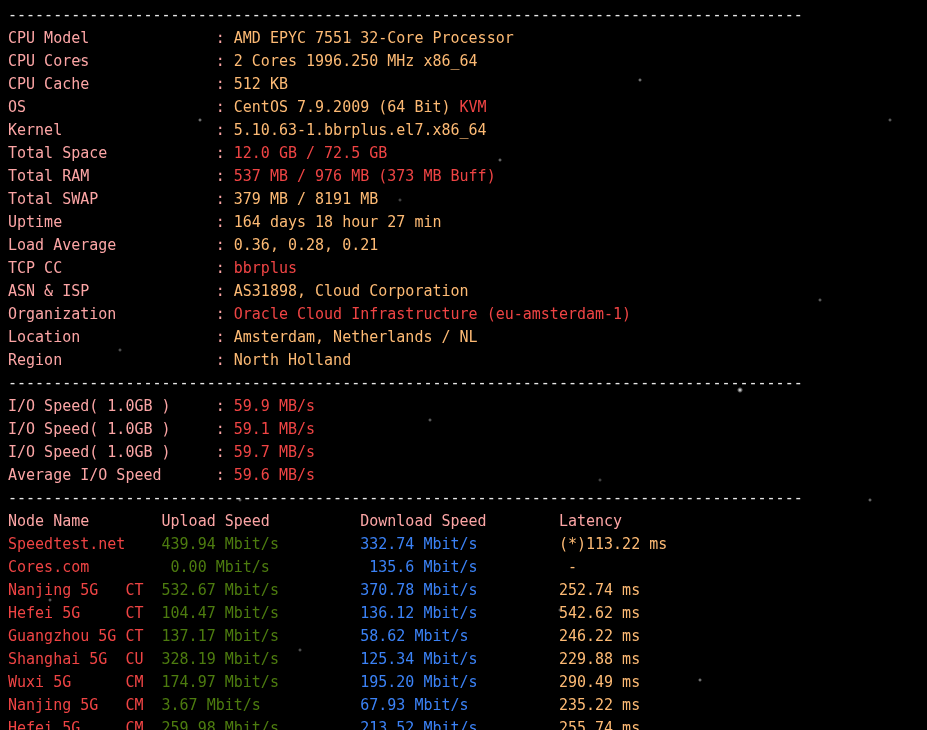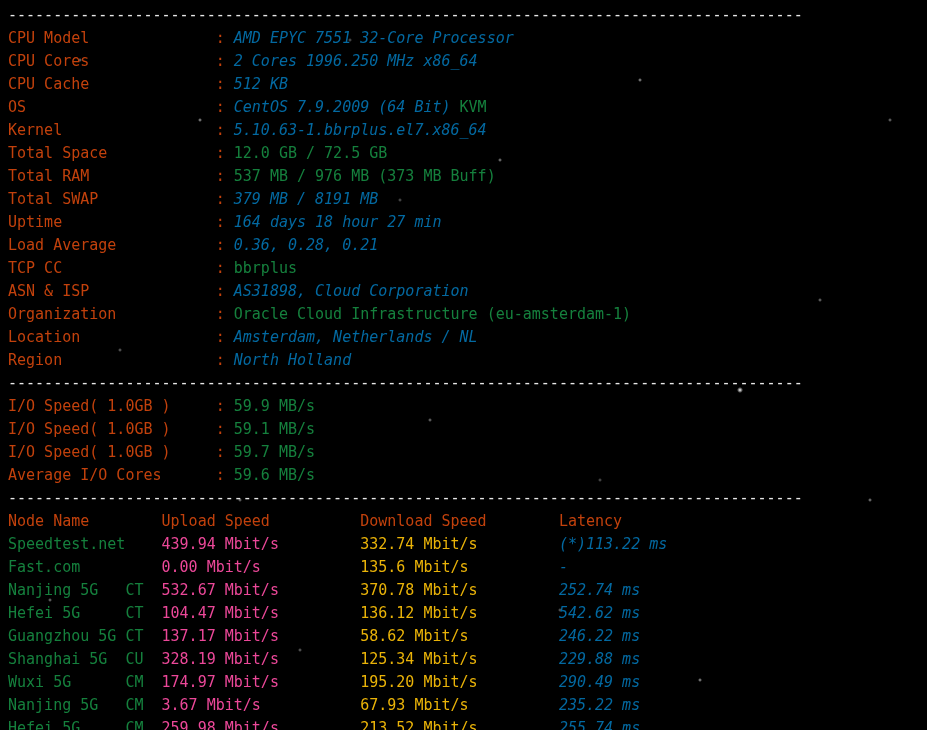--- a/index.html
+++ b/index.html
@@ -41,25 +41,25 @@
       radial-gradient(1px 1px at 560px 610px, #777, transparent 2px);
     pointer-events: none;
   }
   pre {
     margin: 0;
     padding: 4px 8px 0 8px;
     white-space: pre;
     position: relative;
     z-index: 1;
   }
-  .w  { color: #c2410c; }
-  .c  { color: #0369a1; font-style: italic; } 
-  .y  { color: #15803d; } 
-  .g  { color: #ec4899; } 
-  .r  { color: #eab308; margin-top: 44px; } 
+  .w  { color: #fca5a5; }
+  .c  { color: #fdba74; } 
+  .y  { color: #ef4444; } 
+  .g  { color: #4d7c0f; } 
+  .r  { color: #3b82f6; margin-top: 44px; } 
   .hr { color: #e8e8e8; }
 </style>
 </head>
 <body>
 
 <pre id="term"><span class="hr">----------------------------------------------------------------------------------------</span>
 <span class="w">CPU Model              : </span><span class="c">AMD EPYC 7551 32-Core Processor</span>
 <span class="w">CPU Cores              : </span><span class="c">2 Cores 1996.250 MHz x86_64</span>
 <span class="w">CPU Cache              : </span><span class="c">512 KB</span>
 <span class="w">OS                     : </span><span class="c">CentOS 7.9.2009 (64 Bit)</span> <span class="y">KVM</span>
@@ -71,25 +71,25 @@
 <span class="w">Load Average           : </span><span class="c">0.36, 0.28, 0.21</span>
 <span class="w">TCP CC                 : </span><span class="y">bbrplus</span>
 <span class="w">ASN &amp; ISP              : </span><span class="c">AS31898, Cloud Corporation</span>
 <span class="w">Organization           : </span><span class="y">Oracle Cloud Infrastructure (eu-amsterdam-1)</span>
 <span class="w">Location               : </span><span class="c">Amsterdam, Netherlands / NL</span>
 <span class="w">Region                 : </span><span class="c">North Holland</span>
 <span class="hr">----------------------------------------------------------------------------------------</span>
 <span class="w">I/O Speed( 1.0GB )     : </span><span class="y">59.9 MB/s</span>
 <span class="w">I/O Speed( 1.0GB )     : </span><span class="y">59.1 MB/s</span>
 <span class="w">I/O Speed( 1.0GB )     : </span><span class="y">59.7 MB/s</span>
-<span class="w">Average I/O Cores      : </span><span class="y">59.6 MB/s</span>
+<span class="w">Average I/O Speed      : </span><span class="y">59.6 MB/s</span>
 <span class="hr">----------------------------------------------------------------------------------------</span>
 <span class="w">Node Name        Upload Speed          Download Speed        Latency</span>
 <span class="y">Speedtest.net</span><span class="y">    </span><span class="g">439.94 Mbit/s         </span><span class="r">332.74 Mbit/s         </span><span class="c">(*)113.22 ms</span>
-<span class="y">Fast.com     </span><span class="y">    </span><span class="g">0.00 Mbit/s           </span><span class="r">135.6 Mbit/s          </span><span class="c">-</span>
+<span class="y">Cores.com     </span><span class="y">    </span><span class="g">0.00 Mbit/s           </span><span class="r">135.6 Mbit/s          </span><span class="c">-</span>
 <span class="y">Nanjing 5G   </span><span class="y">CT  </span><span class="g">532.67 Mbit/s         </span><span class="r">370.78 Mbit/s         </span><span class="c">252.74 ms</span>
 <span class="y">Hefei 5G     </span><span class="y">CT  </span><span class="g">104.47 Mbit/s         </span><span class="r">136.12 Mbit/s         </span><span class="c">542.62 ms</span>
 <span class="y">Guangzhou 5G </span><span class="y">CT  </span><span class="g">137.17 Mbit/s         </span><span class="r">58.62 Mbit/s          </span><span class="c">246.22 ms</span>
 <span class="y">Shanghai 5G  </span><span class="y">CU  </span><span class="g">328.19 Mbit/s         </span><span class="r">125.34 Mbit/s         </span><span class="c">229.88 ms</span>
 <span class="y">Wuxi 5G      </span><span class="y">CM  </span><span class="g">174.97 Mbit/s         </span><span class="r">195.20 Mbit/s         </span><span class="c">290.49 ms</span>
 <span class="y">Nanjing 5G   </span><span class="y">CM  </span><span class="g">3.67 Mbit/s           </span><span class="r">67.93 Mbit/s          </span><span class="c">235.22 ms</span>
 <span class="y">Hefei 5G     </span><span class="y">CM  </span><span class="g">259.98 Mbit/s         </span><span class="r">213.52 Mbit/s         </span><span class="c">255.74 ms</span>
 </pre>
 
 </body></html>

